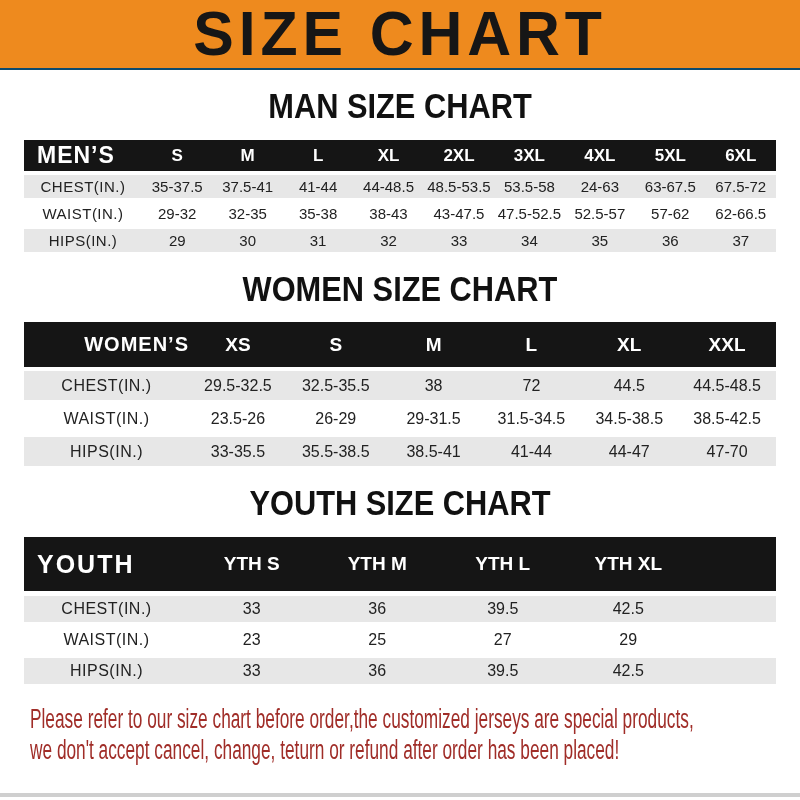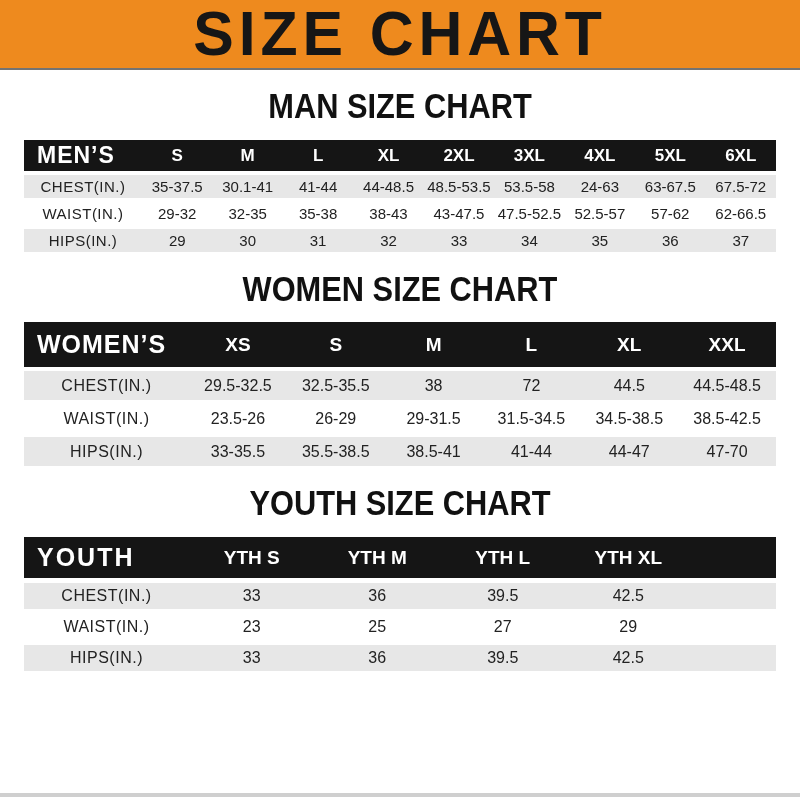--- a/index.html
+++ b/index.html
@@ -9,21 +9,21 @@
     background: #ffffff;
     font-family: "Liberation Sans", sans-serif;
     overflow: hidden;
     position: relative;
   }
 
   
   .banner {
     height: 70px;
     background: var(--banner-bg, #EE8A1E);
-    border-bottom: 2px solid #737373;
+    border-bottom: 2px solid #0c4a6e;
     display: flex; align-items: center; justify-content: center;
   }
   .banner-title {
     font-size: 62px; font-weight: 800; color: #161616;
     letter-spacing: 5px; line-height: 1;
     transform: scale(0.98, 1.02);
     white-space: nowrap;
   }
 
   
@@ -55,22 +55,22 @@
     text-align: center;
     padding: 0;
   }
   thead th.lbl {
     text-align: left; padding-left: 13px;
     font-weight: 800; letter-spacing: 1px;
   }
   .tbl-0 thead th { height: 31px; font-size: 17px; }
   .tbl-0 thead th.lbl { font-size: 23px; width: 118px; }
   .tbl-1 thead th { height: 45px; font-size: 19px; }
-  .tbl-1 thead th.lbl { font-size: 25px; width: 165px; }
-  .tbl-2 thead th { height: 41px; font-size: 19px; font-weight: 700; }
+  .tbl-1 thead th.lbl { font-size: 20px; width: 165px; text-align: right; }
+  .tbl-2 thead th { height: 54px; font-size: 19px; font-weight: 700; }
   .tbl-2 thead th.lbl { font-size: 25px; width: 165px; letter-spacing: 2px; }
   .tbl-2 th.filler { width: 85px; }
 
   tbody td {
     text-align: center;
     color: #222222;
     padding: 0;
     background: #ffffff;
   }
   tbody tr:nth-child(odd) td { background: var(--stripe, #E7E7E7); }
@@ -120,21 +120,21 @@
             <th>3XL</th>
             <th>4XL</th>
             <th>5XL</th>
             <th>6XL</th>
           </tr>
         </thead>
         <tbody>
           <tr>
             <td class="lbl">CHEST(IN.)</td>
             <td>35-37.5</td>
-            <td>30.1-41</td>
+            <td>37.5-41</td>
             <td>41-44</td>
             <td>44-48.5</td>
             <td>48.5-53.5</td>
             <td>53.5-58</td>
             <td>24-63</td>
             <td>63-67.5</td>
             <td>67.5-72</td>
           </tr>
           <tr>
             <td class="lbl">WAIST(IN.)</td>
@@ -245,15 +245,19 @@
             <td>33</td>
             <td>36</td>
             <td>39.5</td>
             <td>42.5</td>
             <td></td>
           </tr>
         </tbody>
       </table>
   </section>
 
+  <footer class="disclaimer">
+    <p>Please refer to our size chart before order,the customized jerseys are special products,</p>
+    <p>we don't accept cancel, change, teturn or refund after order has been placed!</p>
+  </footer>
 
   <div class="bottom-bar"></div>
 </div>
 
 </body></html>

